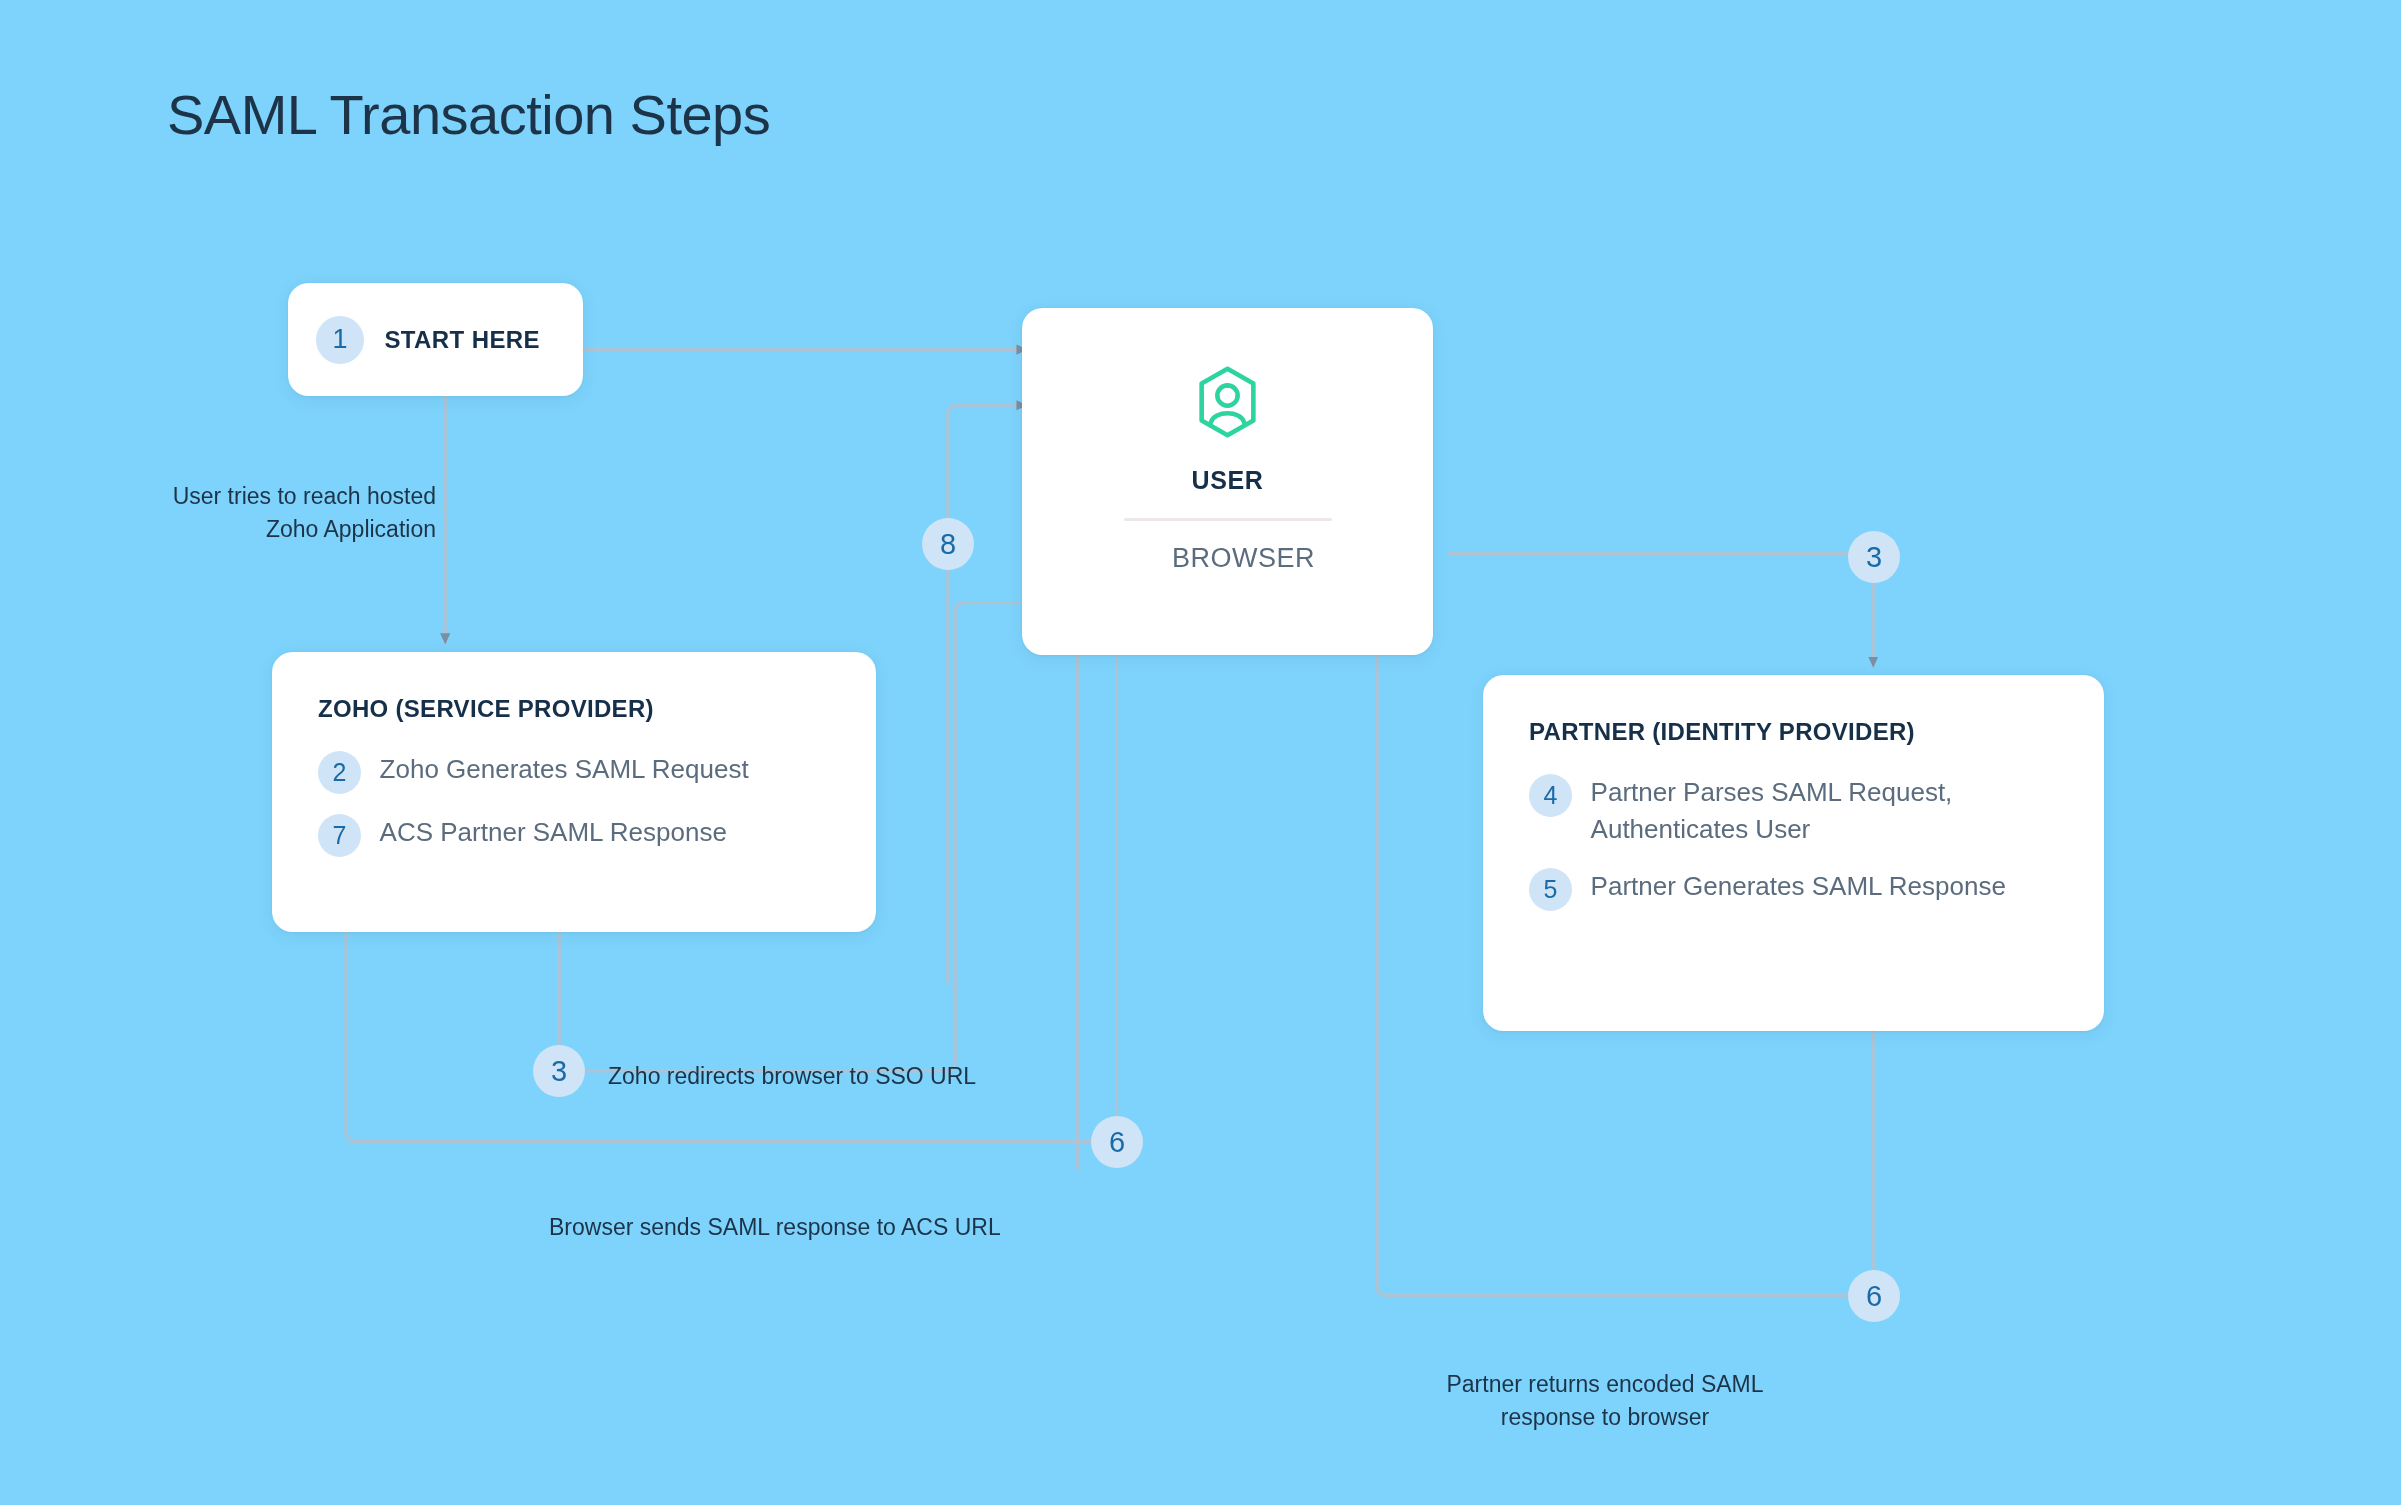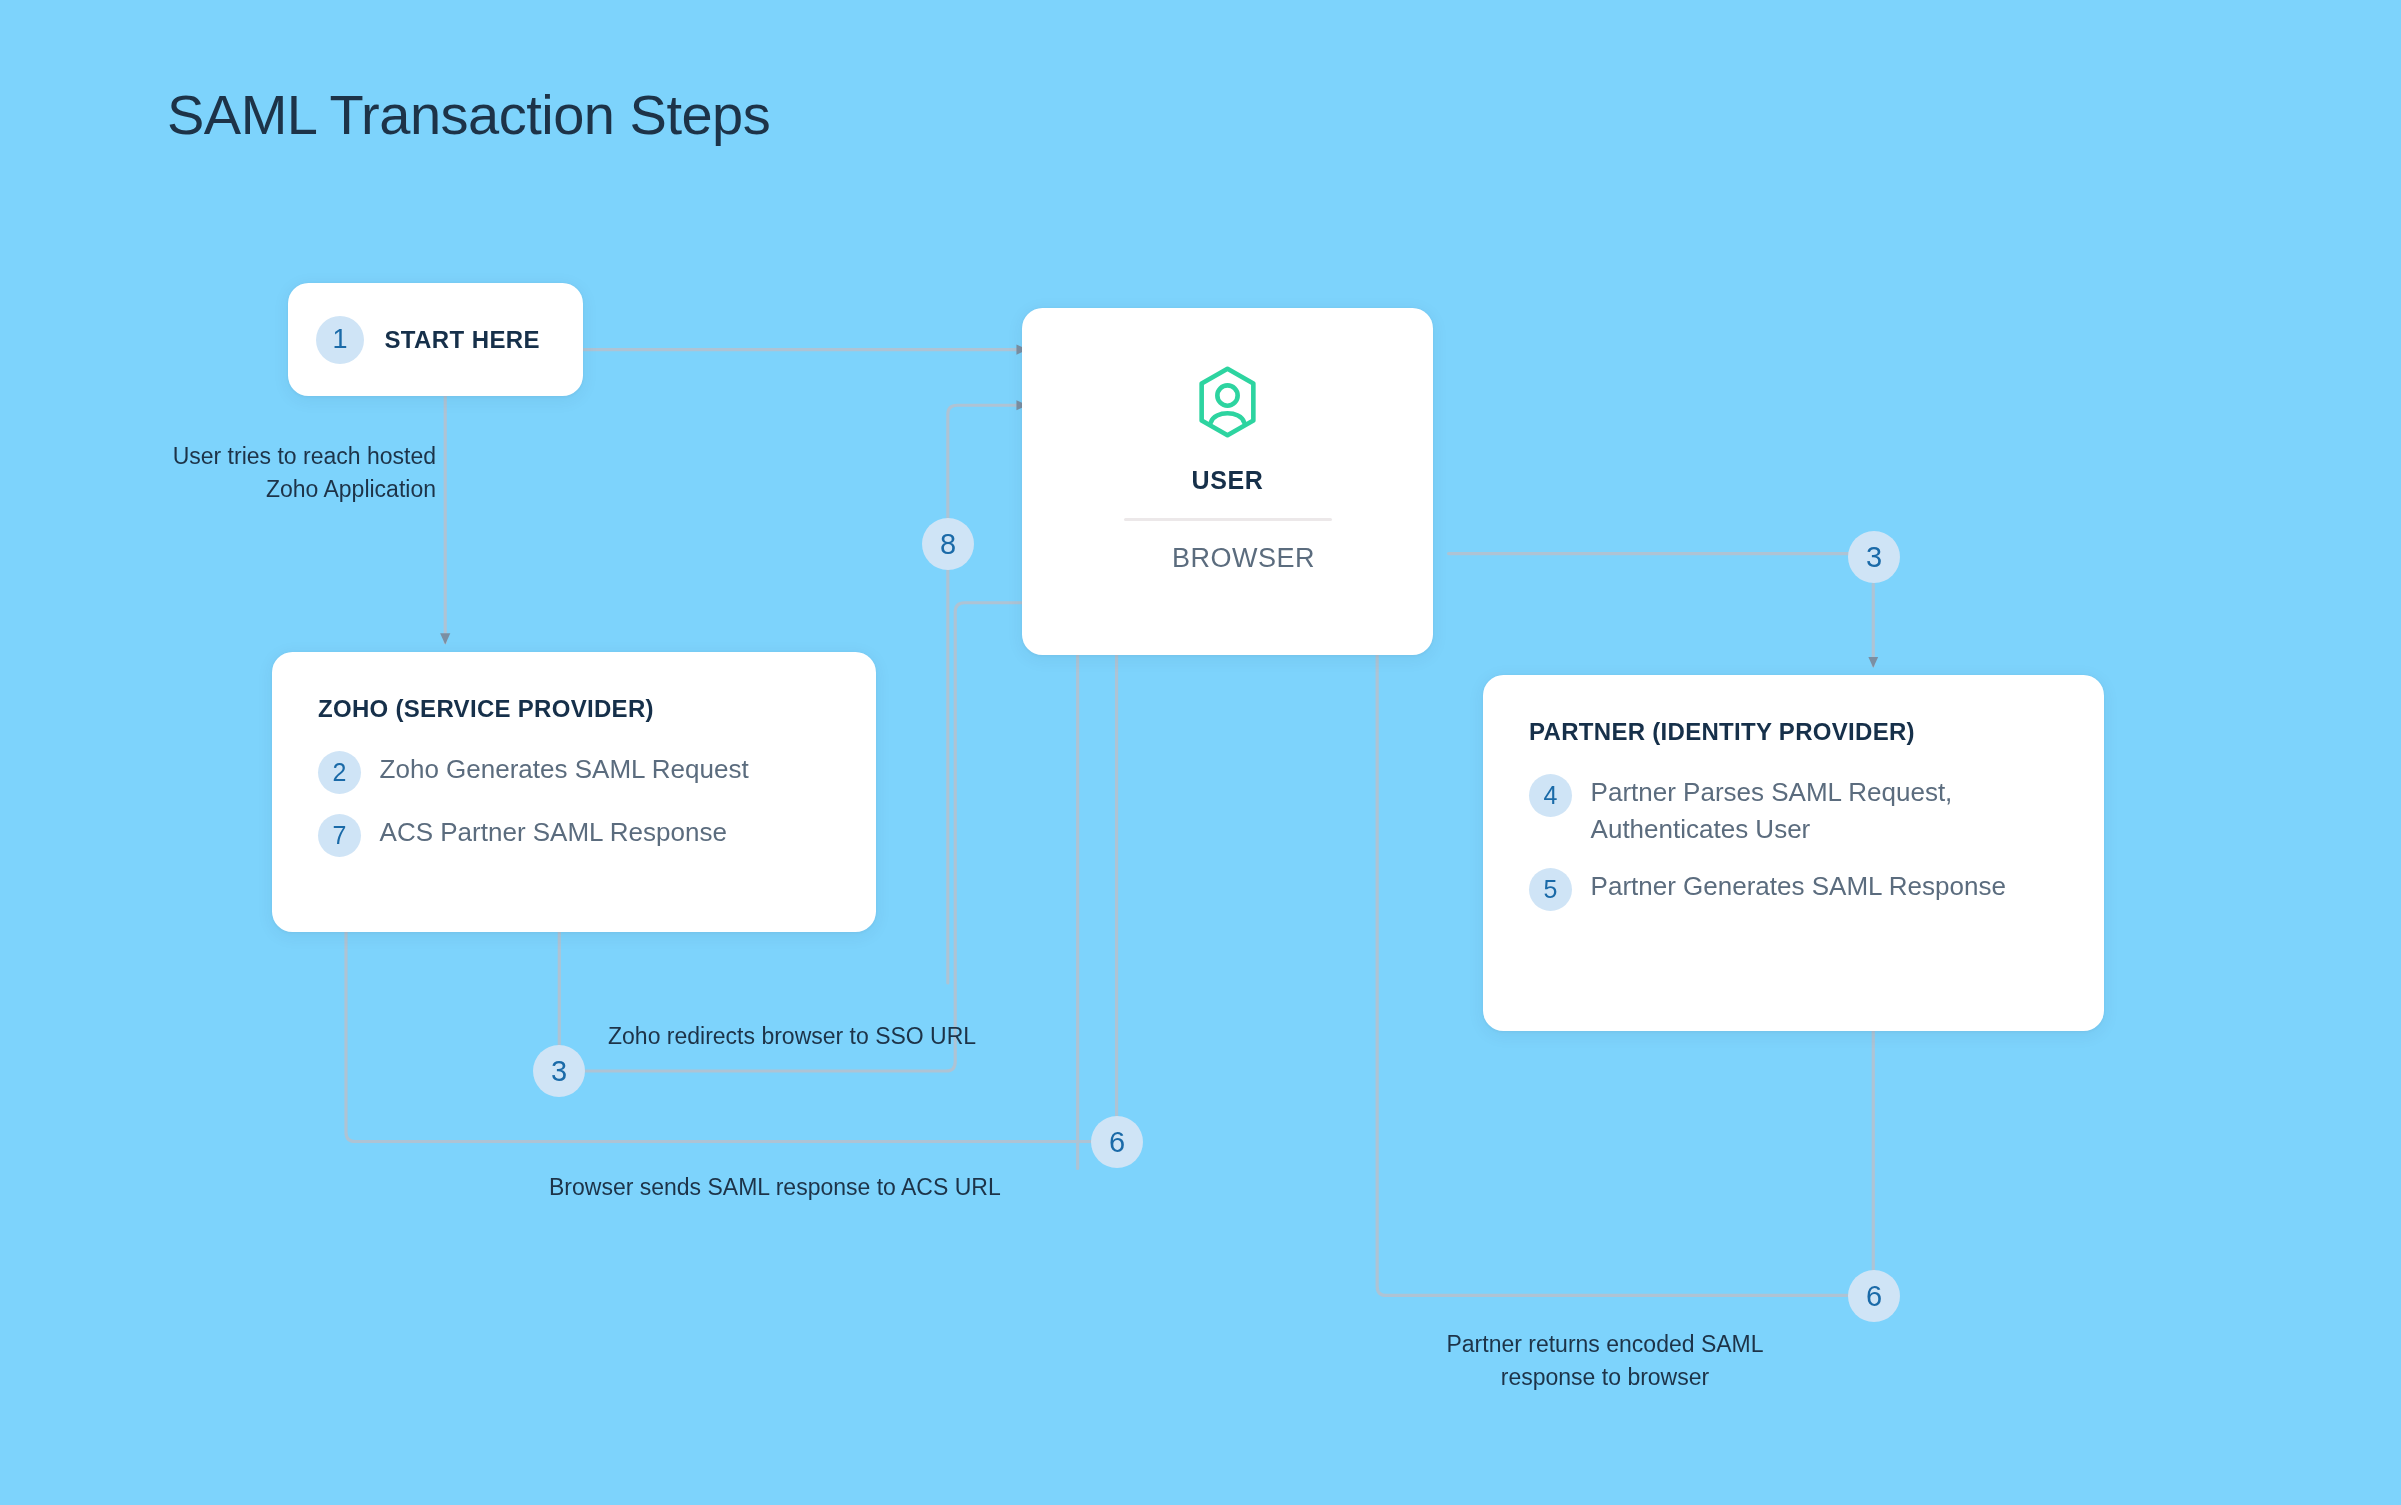--- a/index.html
+++ b/index.html
@@ -167,20 +167,21 @@
     align-items: center;
     justify-content: center;
     box-sizing: border-box;
   }
   .wire-label {
     position: absolute;
     font-size: 23px;
     color: #1d3348;
     line-height: 1.42;
     white-space: pre-line;
+    margin-top: 40px;
   }
   .wl-right { text-align: right; }
   .wl-center { text-align: center; }
   .wl-left { text-align: left; }
 </style>
 </head>
 <body>
 
 <div id="stage">
 

